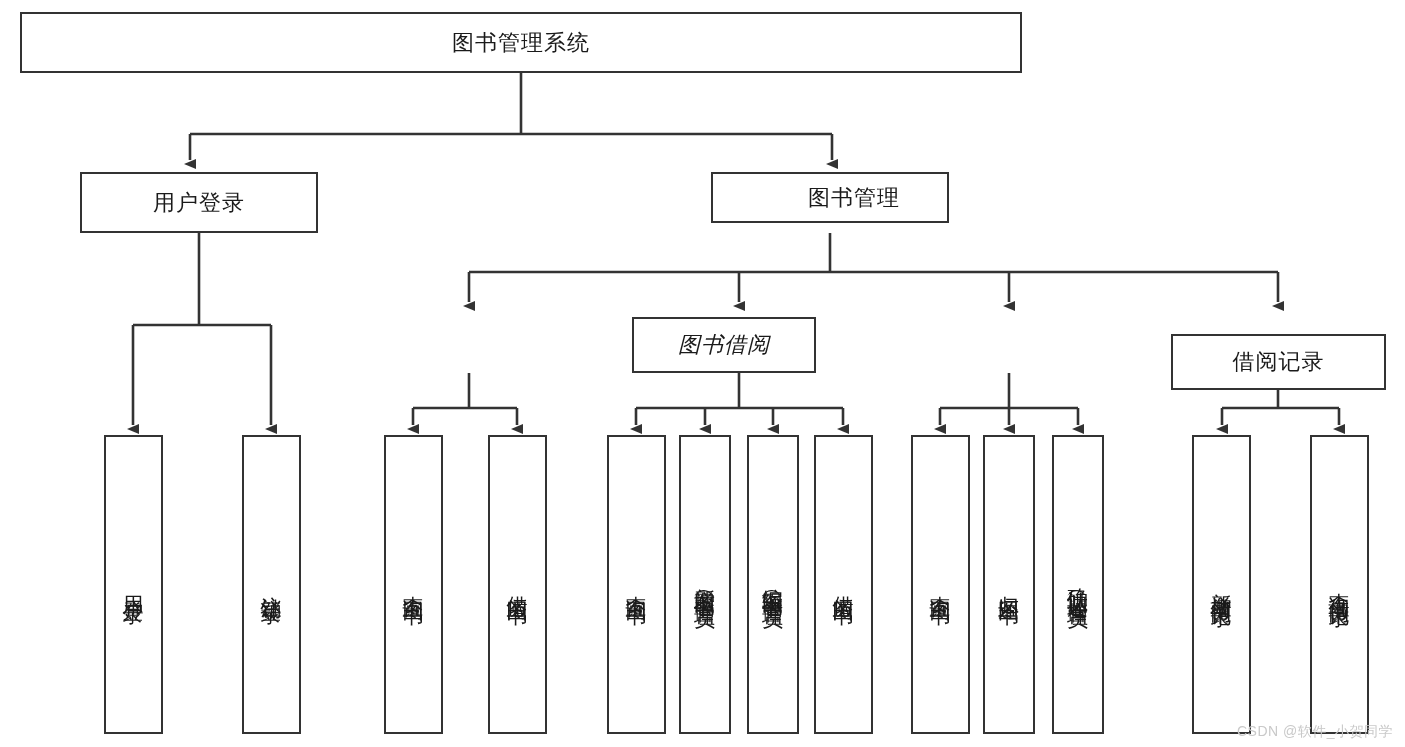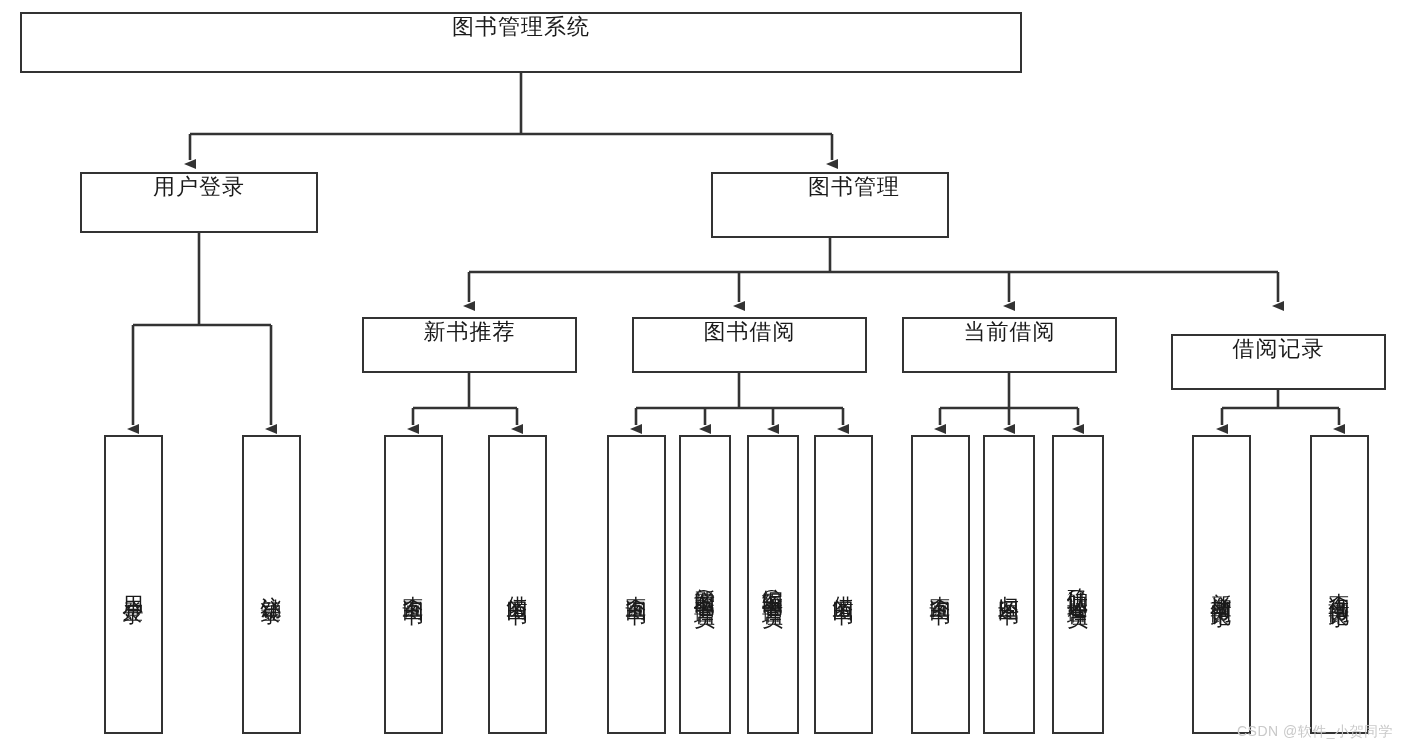--- a/index.html
+++ b/index.html
@@ -18,20 +18,21 @@
     background: #ffffff;
     overflow: hidden;
   }
   
   .node {
     position: absolute;
     box-sizing: border-box;
     background: #ffffff;
     border: 2.5px solid #333333;
     display: flex;
+    align-items: center;
     justify-content: center;
     color: #1a1a1a;
     z-index: 3;
   }
   .node .lbl {
     font-size: 22px;
     line-height: 1.18;
     letter-spacing: 1px;
     white-space: nowrap;
     color: #1a1a1a;
@@ -133,35 +134,29 @@
   </svg>
 
   <div class="node horiz" style="left:20px; top:12px; width:1002px; height:61px;">
     <span class="lbl">图书管理系统</span>
   </div>
 
   <div class="node horiz" style="left:80px; top:172px; width:238px; height:61px;">
     <span class="lbl">用户登录</span>
   </div>
 
-  <div class="node horiz" style="left:711px; top:172px; width:238px; height:66px;padding-left:48px;">
+  <div class="node horiz" style="left:711px; top:172px; width:238px; height:51px;padding-left:48px;">
     <span class="lbl">图书管理</span>
   </div>
 
-  <div class="node horiz" style="left:362px; top:317px; width:215px; height:56px;">
-    <span class="lbl">新书推荐</span>
-  </div>
-
-  <div class="node horiz" style="left:632px; top:317px; width:235px; height:56px;">
+
+  <div class="node horiz" style="left:632px; top:317px; width:184px; height:56px;font-style:italic;">
     <span class="lbl">图书借阅</span>
   </div>
 
-  <div class="node horiz" style="left:902px; top:317px; width:215px; height:56px;">
-    <span class="lbl">当前借阅</span>
-  </div>
 
   <div class="node horiz" style="left:1171px; top:334px; width:215px; height:56px;">
     <span class="lbl">借阅记录</span>
   </div>
 
   <div class="node vert" style="left:104px; top:435px; width:59px; height:299px;">
     <span class="lbl">用户登录</span>
   </div>
 
   <div class="node vert" style="left:242px; top:435px; width:59px; height:299px;">

